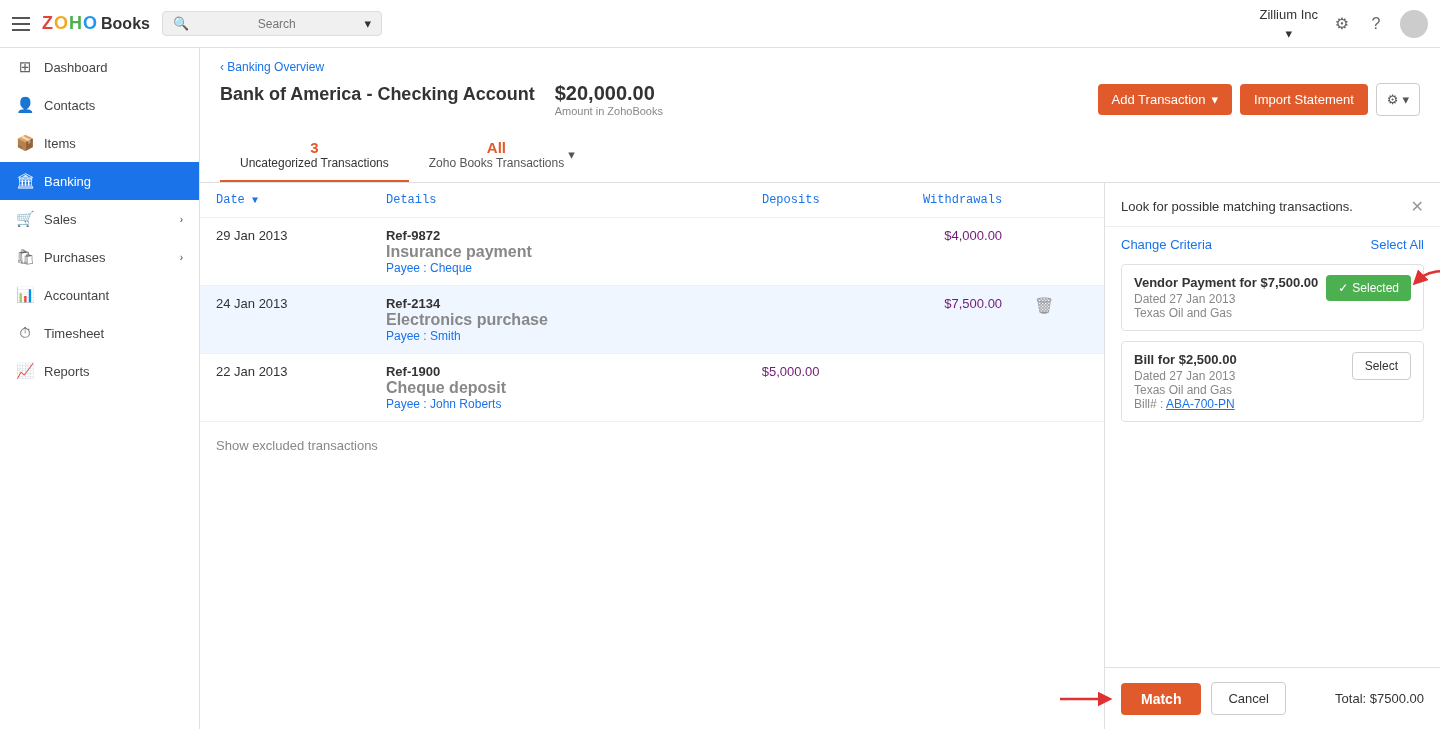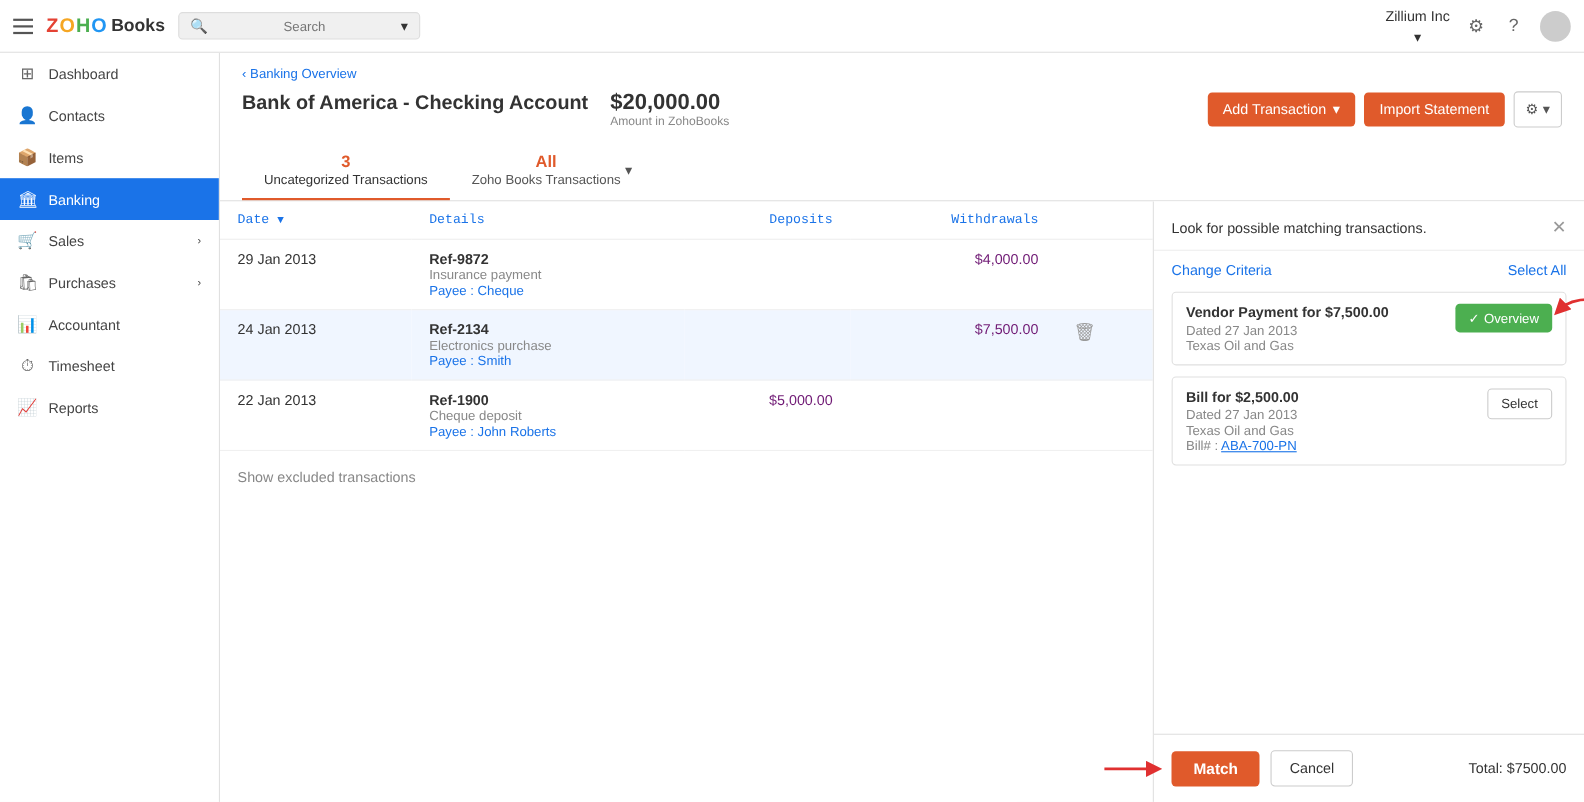--- a/index.html
+++ b/index.html
@@ -115,29 +115,29 @@
       border-bottom: 1px solid #eee;
       cursor: pointer;
       font-family: Liberation Mono, monospace;
     }
     .transactions-table th.right { text-align: right; }
     .transactions-table td { padding: 10px 16px; border-bottom: 1px solid #f0f0f0; vertical-align: top; }
     .transactions-table tr.selected { background: #f0f6ff; }
 
     .tx-date { font-size: 13px; color: #333; white-space: nowrap; }
     .tx-ref { font-size: 13px; color: #333; font-weight: bold; }
-    .tx-desc { font-size: 12px; color: #888; }
+    .tx-desc { font-size: 16px; color: #888; font-weight: bold; }
     .tx-payee { font-size: 12px; color: #1a73e8; }
     .tx-amount { text-align: right; font-size: 13px; color: #701a75; }
 
     .show-excluded { padding: 16px; color: #888; font-size: 13px; cursor: pointer; }
 
     
     .right-panel {
-      width: 392px;
+      width: 336px;
       border-left: 1px solid #e0e0e0;
       background: #fff;
       display: flex;
       flex-direction: column;
       flex-shrink: 0;
     }
     .right-panel-header {
       padding: 14px 16px 10px 16px;
       border-bottom: 1px solid #eee;
       display: flex;
@@ -394,21 +394,21 @@
           </div>
 
           <div class="match-item" style="position:relative;">
             <div class="match-item-info">
               <div class="match-item-title">Vendor Payment for $7,500.00</div>
               <div class="match-item-date">Dated 27 Jan 2013</div>
               <div class="match-item-company">Texas Oil and Gas</div>
             </div>
             <button class="btn-selected">
               <span>✓</span>
-              <span>Overview</span>
+              <span>Selected</span>
             </button>
 
             <svg style="position:absolute; right:-30px; top:-10px; width:40px; height:40px; pointer-events:none; overflow:visible;">
               <defs>
                 <marker id="arrowhead1" markerWidth="6" markerHeight="6" refX="3" refY="3" orient="auto">
                   <path d="M0,0 L6,3 L0,6 Z" fill="#e03030"></path>
                 </marker>
               </defs>
               <path d="M 60 20 Q 20 10 5 25" stroke="#e03030" stroke-width="2.5" fill="none" marker-end="url(#arrowhead1)"></path>
             </svg>

